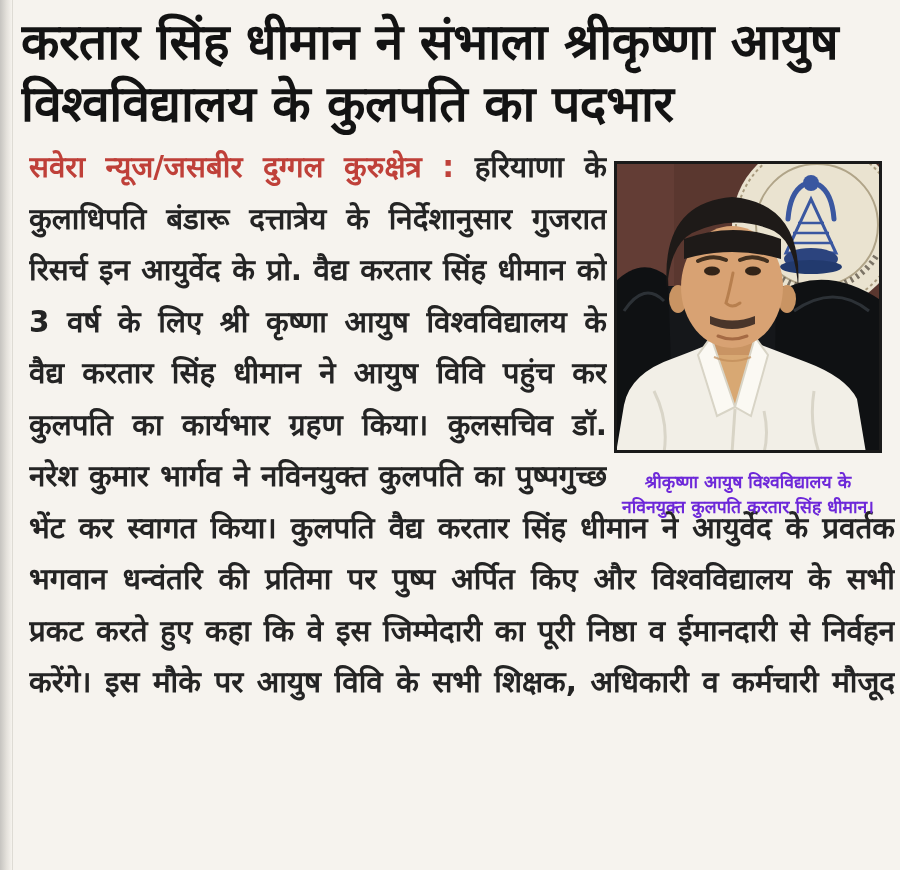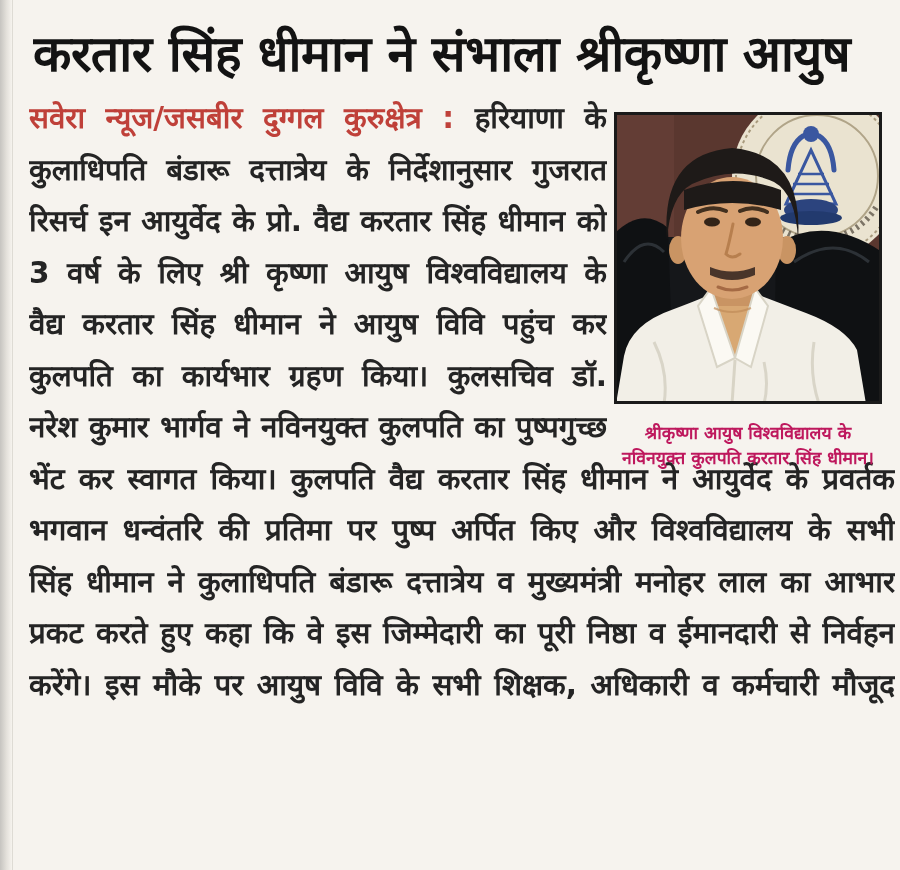--- a/index.html
+++ b/index.html
@@ -8,51 +8,52 @@
     background:#f6f3ee;
     font-family:"DejaVu Sans",sans-serif;
   }
   .scan-edge{
     position:absolute;left:0;top:0;width:12px;height:100%;
     background:linear-gradient(90deg,#c6c4c0,#e4e1db 55%,#f6f3ee);
     border-right:1px solid #dedbd4;
   }
   .content{position:absolute;left:21px;top:0;right:13px;}
   .headline{
-    margin:12px;padding-top:11px;color:#131313;
+    margin:0;padding-top:11px;color:#131313;
     font-weight:900;font-size:50px;line-height:62px;
     letter-spacing:-0.5px;overflow:hidden;white-space:nowrap;
   }
   .hl-line{display:block;}
   .body{
     position:relative;margin-top:11px;
     font-size:29.5px;line-height:43.5px;
     color:#242424;font-weight:700;
   }
   .line{margin:8px;height:43.5px;overflow:hidden;text-align:justify;text-align-last:justify;}
   .col{width:578px;}
   .full{width:100%;}
   .red{color:#bf4039;}
   .figure{position:absolute;top:15px;right:5px;width:268px;margin:0;}
   .photo{width:268px;height:292px;display:block;}
   .caption{
     margin-top:17px;text-align:center;
-    font-size:17.5px;line-height:25px;color:#be185d;font-weight:700;
+    font-size:17.5px;line-height:25px;color:#6d28d9;font-weight:700;
   }
   .caption span{display:block;}
 </style>
 </head>
 <body>
 
 <div class="page">
   <div class="scan-edge"></div>
   <div class="content">
 
     <h1 class="headline">
       <span class="hl-line">करतार सिंह धीमान ने संभाला श्रीकृष्णा आयुष</span>
+      <span class="hl-line">विश्वविद्यालय के कुलपति का पदभार</span>
     </h1>
 
     <div class="body">
 
       <figure class="figure">
         <svg class="photo" viewBox="0 0 268 292" xmlns="http://www.w3.org/2000/svg" aria-hidden="true">
 
           <rect x="0" y="0" width="268" height="292" fill="#5a372f"></rect>
           <rect x="0" y="0" width="60" height="292" fill="#6b443a" opacity="0.55"></rect>
 
@@ -124,18 +125,17 @@
 
       <p class="line col">कुलाधिपति बंडारू दत्तात्रेय के निर्देशानुसार गुजरात</p>
       <p class="line col">रिसर्च इन आयुर्वेद के प्रो. वैद्य करतार सिंह धीमान को</p>
       <p class="line col">3 वर्ष के लिए श्री कृष्णा आयुष विश्वविद्यालय के</p>
       <p class="line col">वैद्य करतार सिंह धीमान ने आयुष विवि पहुंच कर</p>
       <p class="line col">कुलपति का कार्यभार ग्रहण किया। कुलसचिव डॉ.</p>
       <p class="line col">नरेश कुमार भार्गव ने नविनयुक्त कुलपति का पुष्पगुच्छ</p>
 
       <p class="line full">भेंट कर स्वागत किया। कुलपति वैद्य करतार सिंह धीमान ने आयुर्वेद के प्रवर्तक</p>
       <p class="line full">भगवान धन्वंतरि की प्रतिमा पर पुष्प अर्पित किए और विश्वविद्यालय के सभी</p>
-      <p class="line full">सिंह धीमान ने कुलाधिपति बंडारू दत्तात्रेय व मुख्यमंत्री मनोहर लाल का आभार</p>
       <p class="line full">प्रकट करते हुए कहा कि वे इस जिम्मेदारी का पूरी निष्ठा व ईमानदारी से निर्वहन</p>
       <p class="line full">करेंगे। इस मौके पर आयुष विवि के सभी शिक्षक, अधिकारी व कर्मचारी मौजूद रहे।</p>
     </div>
   </div>
 </div>
 
 </body></html>

